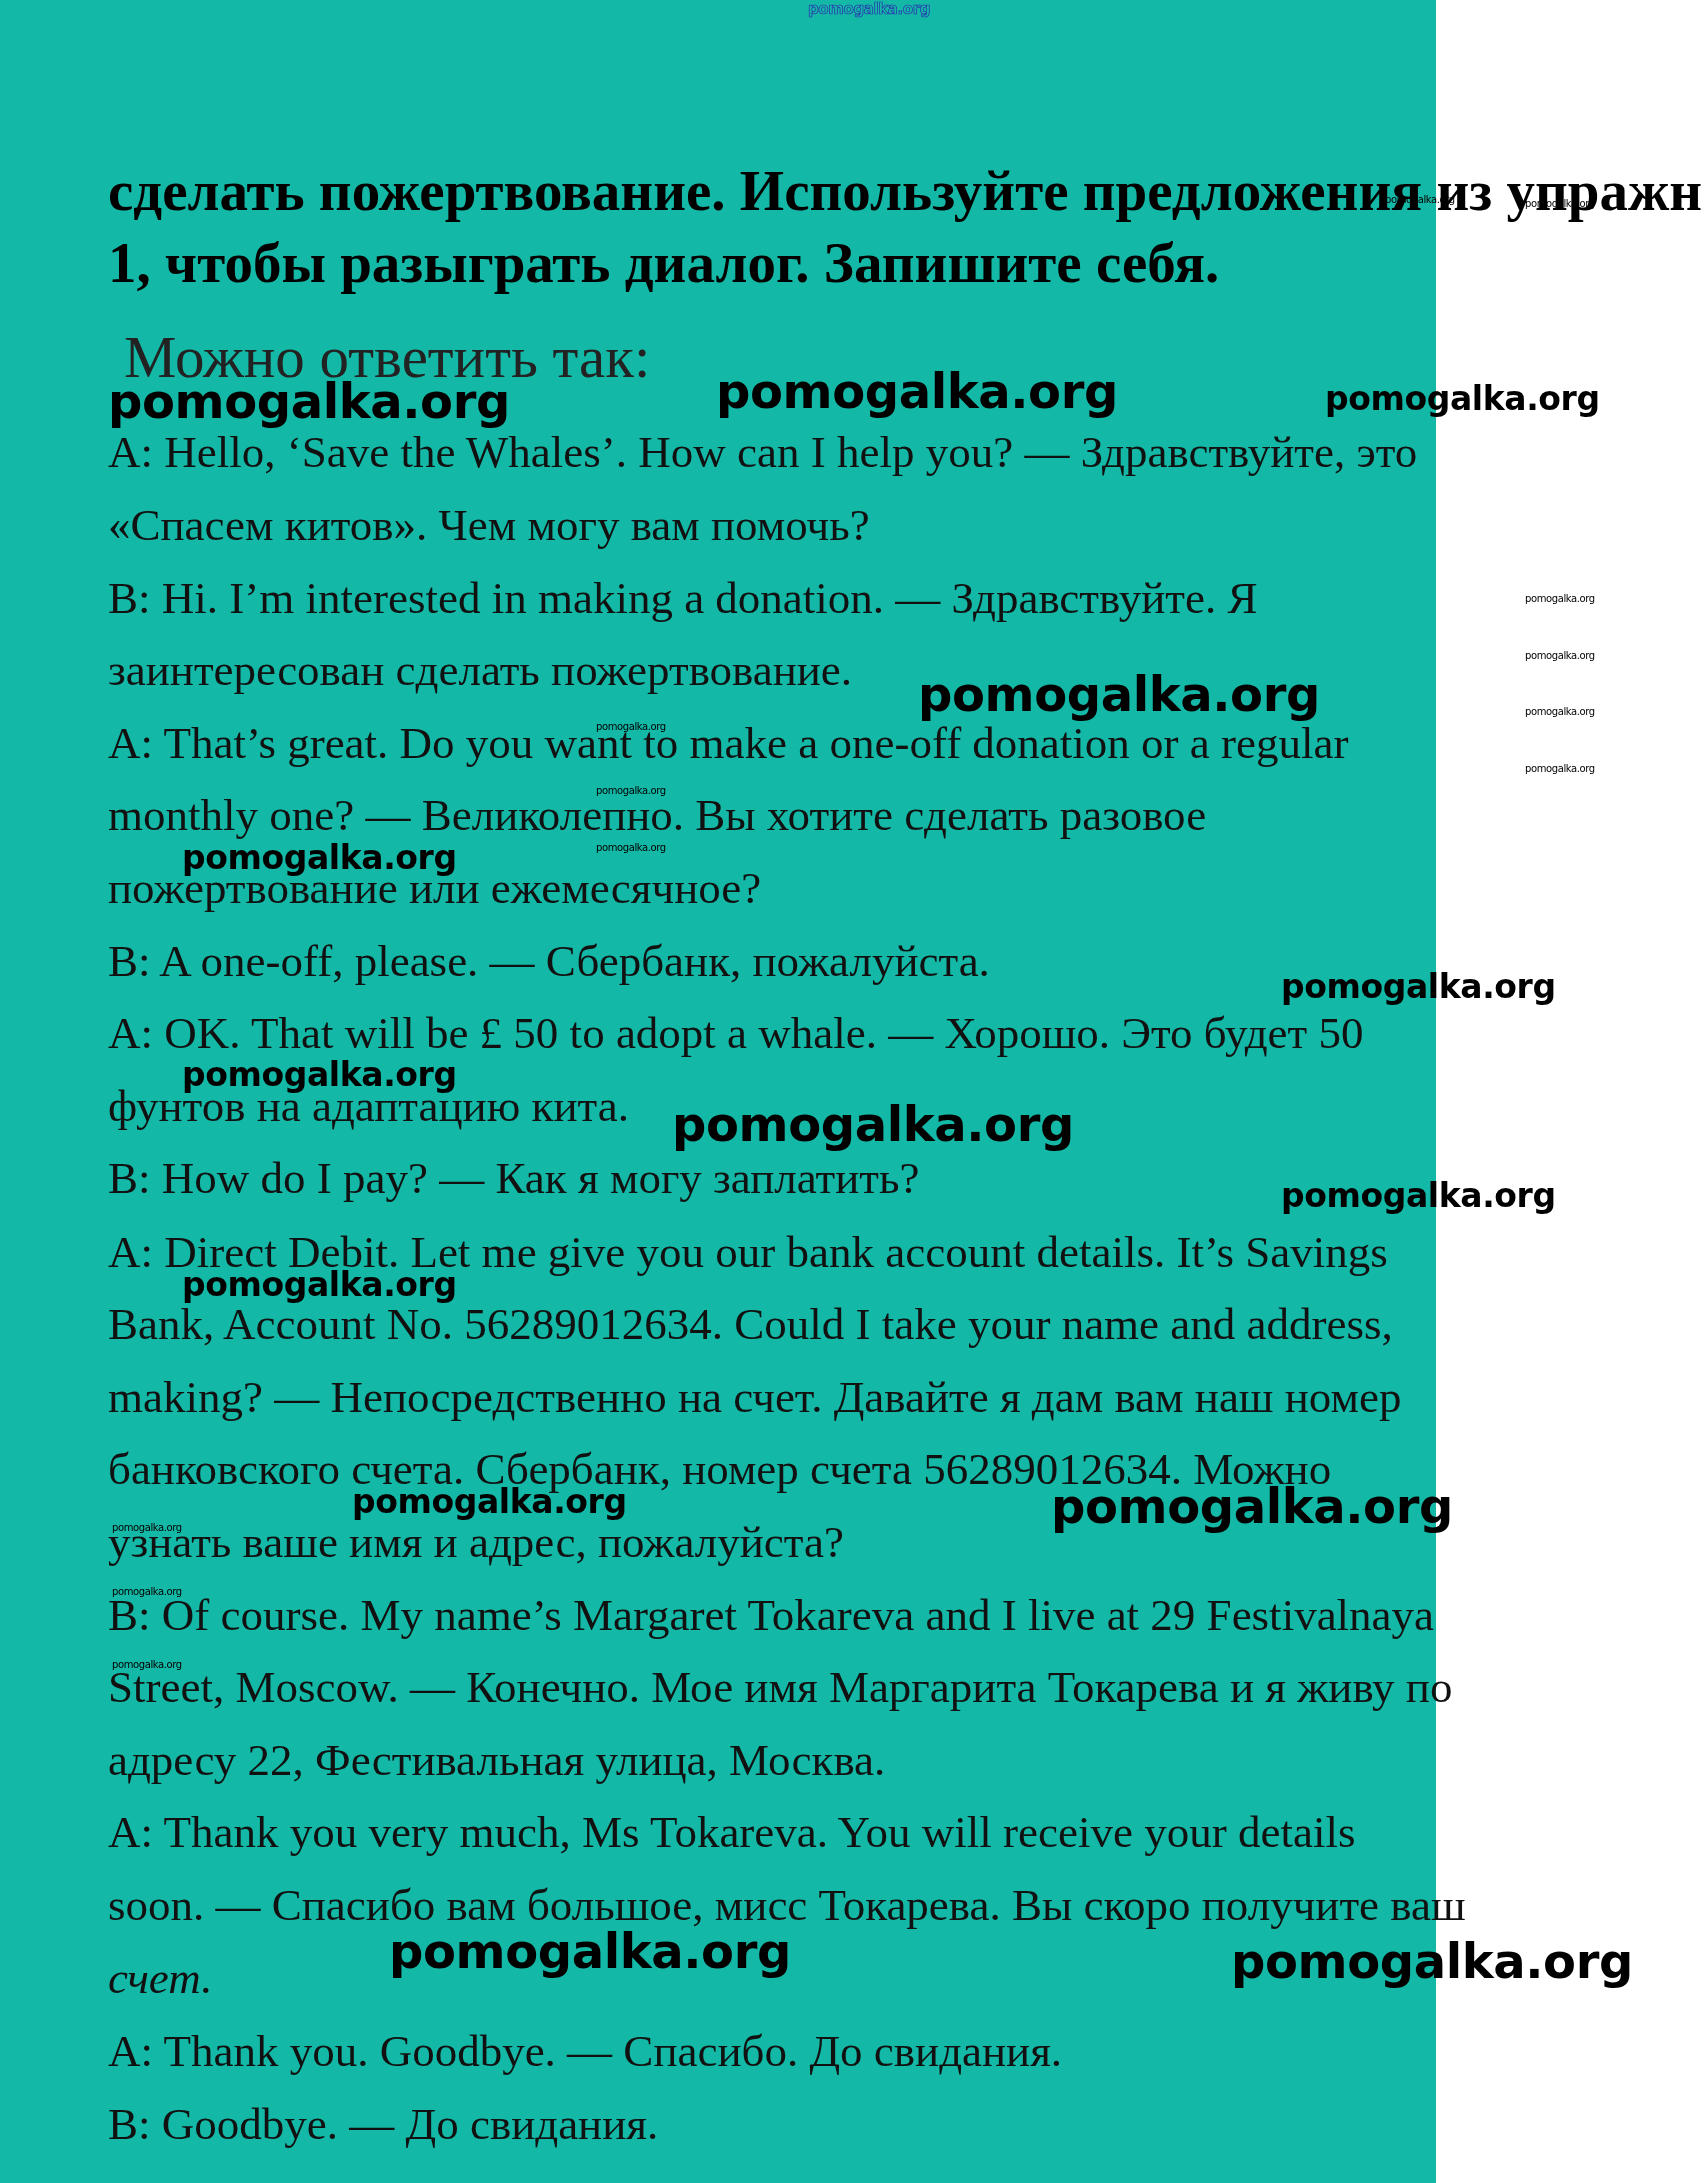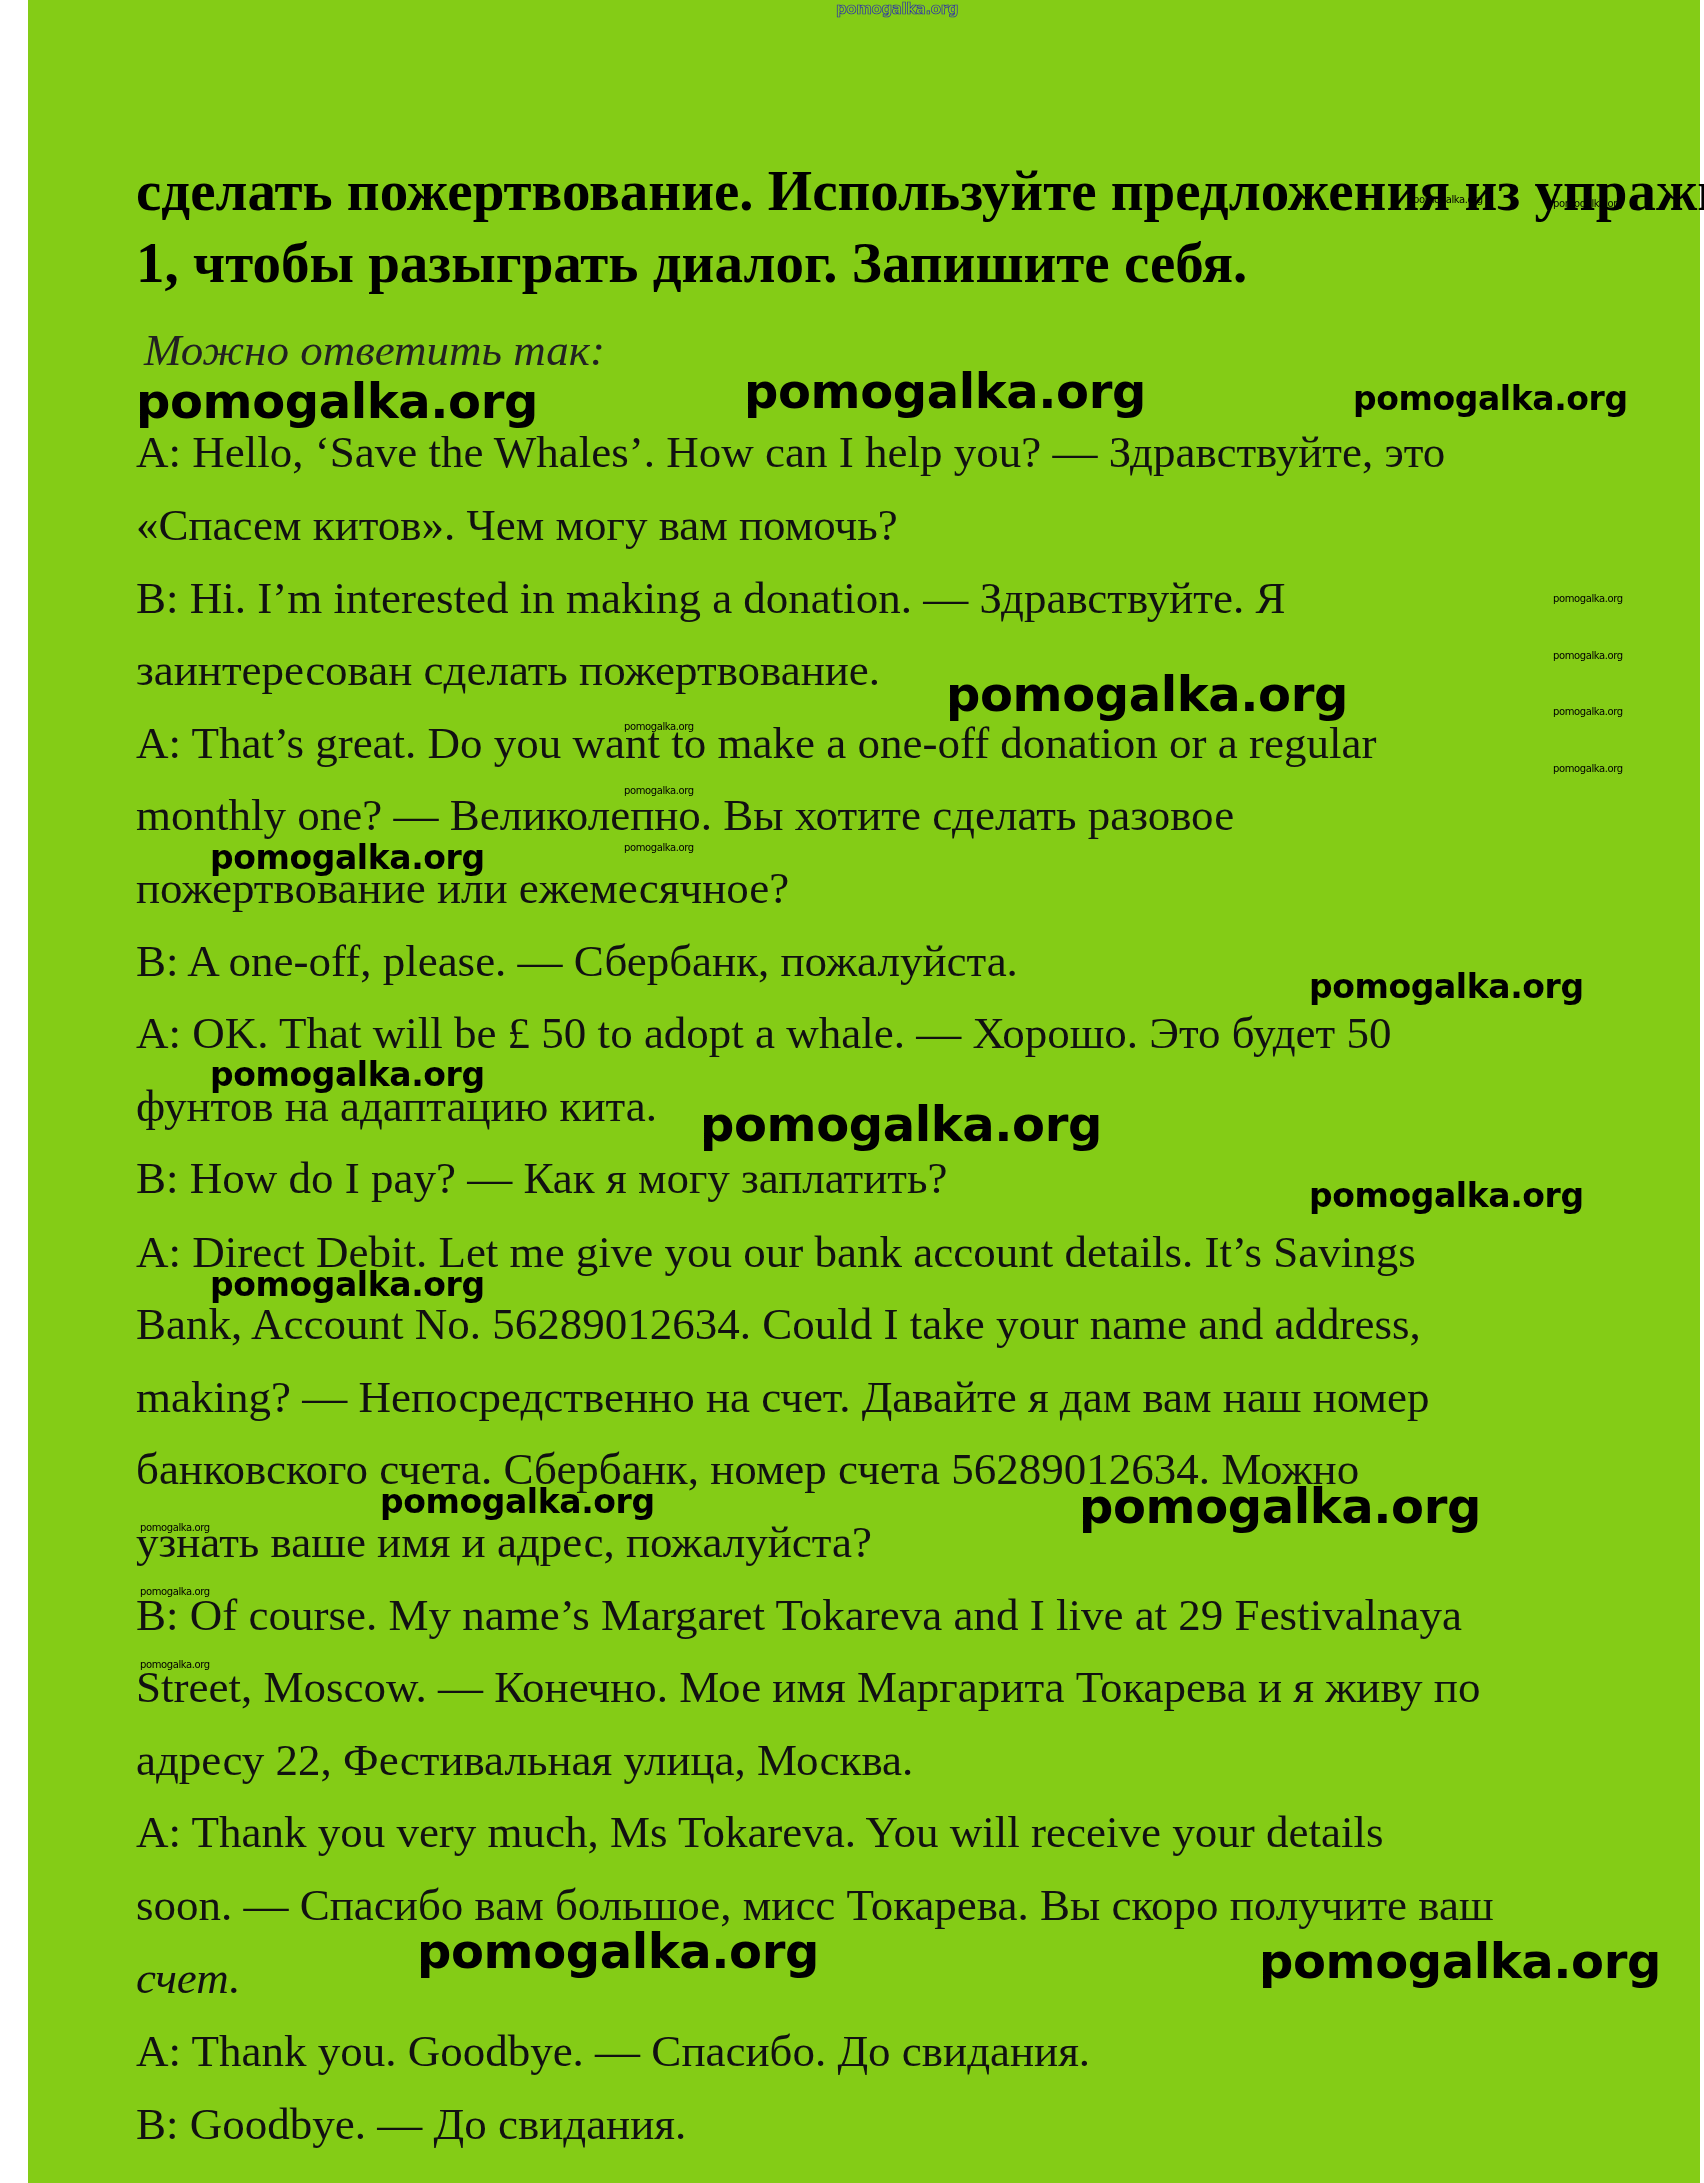--- a/index.html
+++ b/index.html
@@ -1,19 +1,19 @@
 <!DOCTYPE html>
 <html style="font-size:13.3px"><head>
 <meta charset="utf-8">
 <style>
   html, body { margin: 0; padding: 0; background: #ffffff; }
   body { width: 1704px; height: 2183px; position: relative; overflow: hidden; }
-  .page { position: absolute; left: 0; top: 0; width: 1672px; height: 2183px; background: #84cc16; margin-left: 28px; }
+  .page { position: absolute; left: 0; top: 0; width: 1436px; height: 2183px; background: #14b8a6; }
   .hdr { position: absolute; left: 108px; font-family: "Liberation Serif", serif; font-weight: bold; font-size: 57px; color: #000; white-space: nowrap; line-height: 1; }
-  .ital { position: absolute; left: 116px; font-family: "Liberation Serif", serif; font-style: italic; font-size: 45px; color: #222; white-space: nowrap; line-height: 1; }
+  .ital { position: absolute; left: 124px; font-family: "Liberation Serif", serif; font-size: 59px; color: #222; white-space: nowrap; line-height: 1; }
   .ln { position: absolute; left: 108px; font-family: "Liberation Serif", serif; font-size: 45px; color: #111; white-space: nowrap; line-height: 1; }
   .wm { position: absolute; font-family: "DejaVu Sans", sans-serif; color: #000; white-space: nowrap; line-height: 1; letter-spacing: -0.4px; }
   .wm.xl { font-size: 48px; font-weight: 600; }
   .wm.l { font-size: 33px; font-weight: 600; }
   .wm.s { font-size: 10px; }
   .wm.top { font-size: 15px; color: transparent; -webkit-text-stroke: 0.7px #2b2bb0; font-weight: bold; }
 </style>
 </head>
 <body>
 

